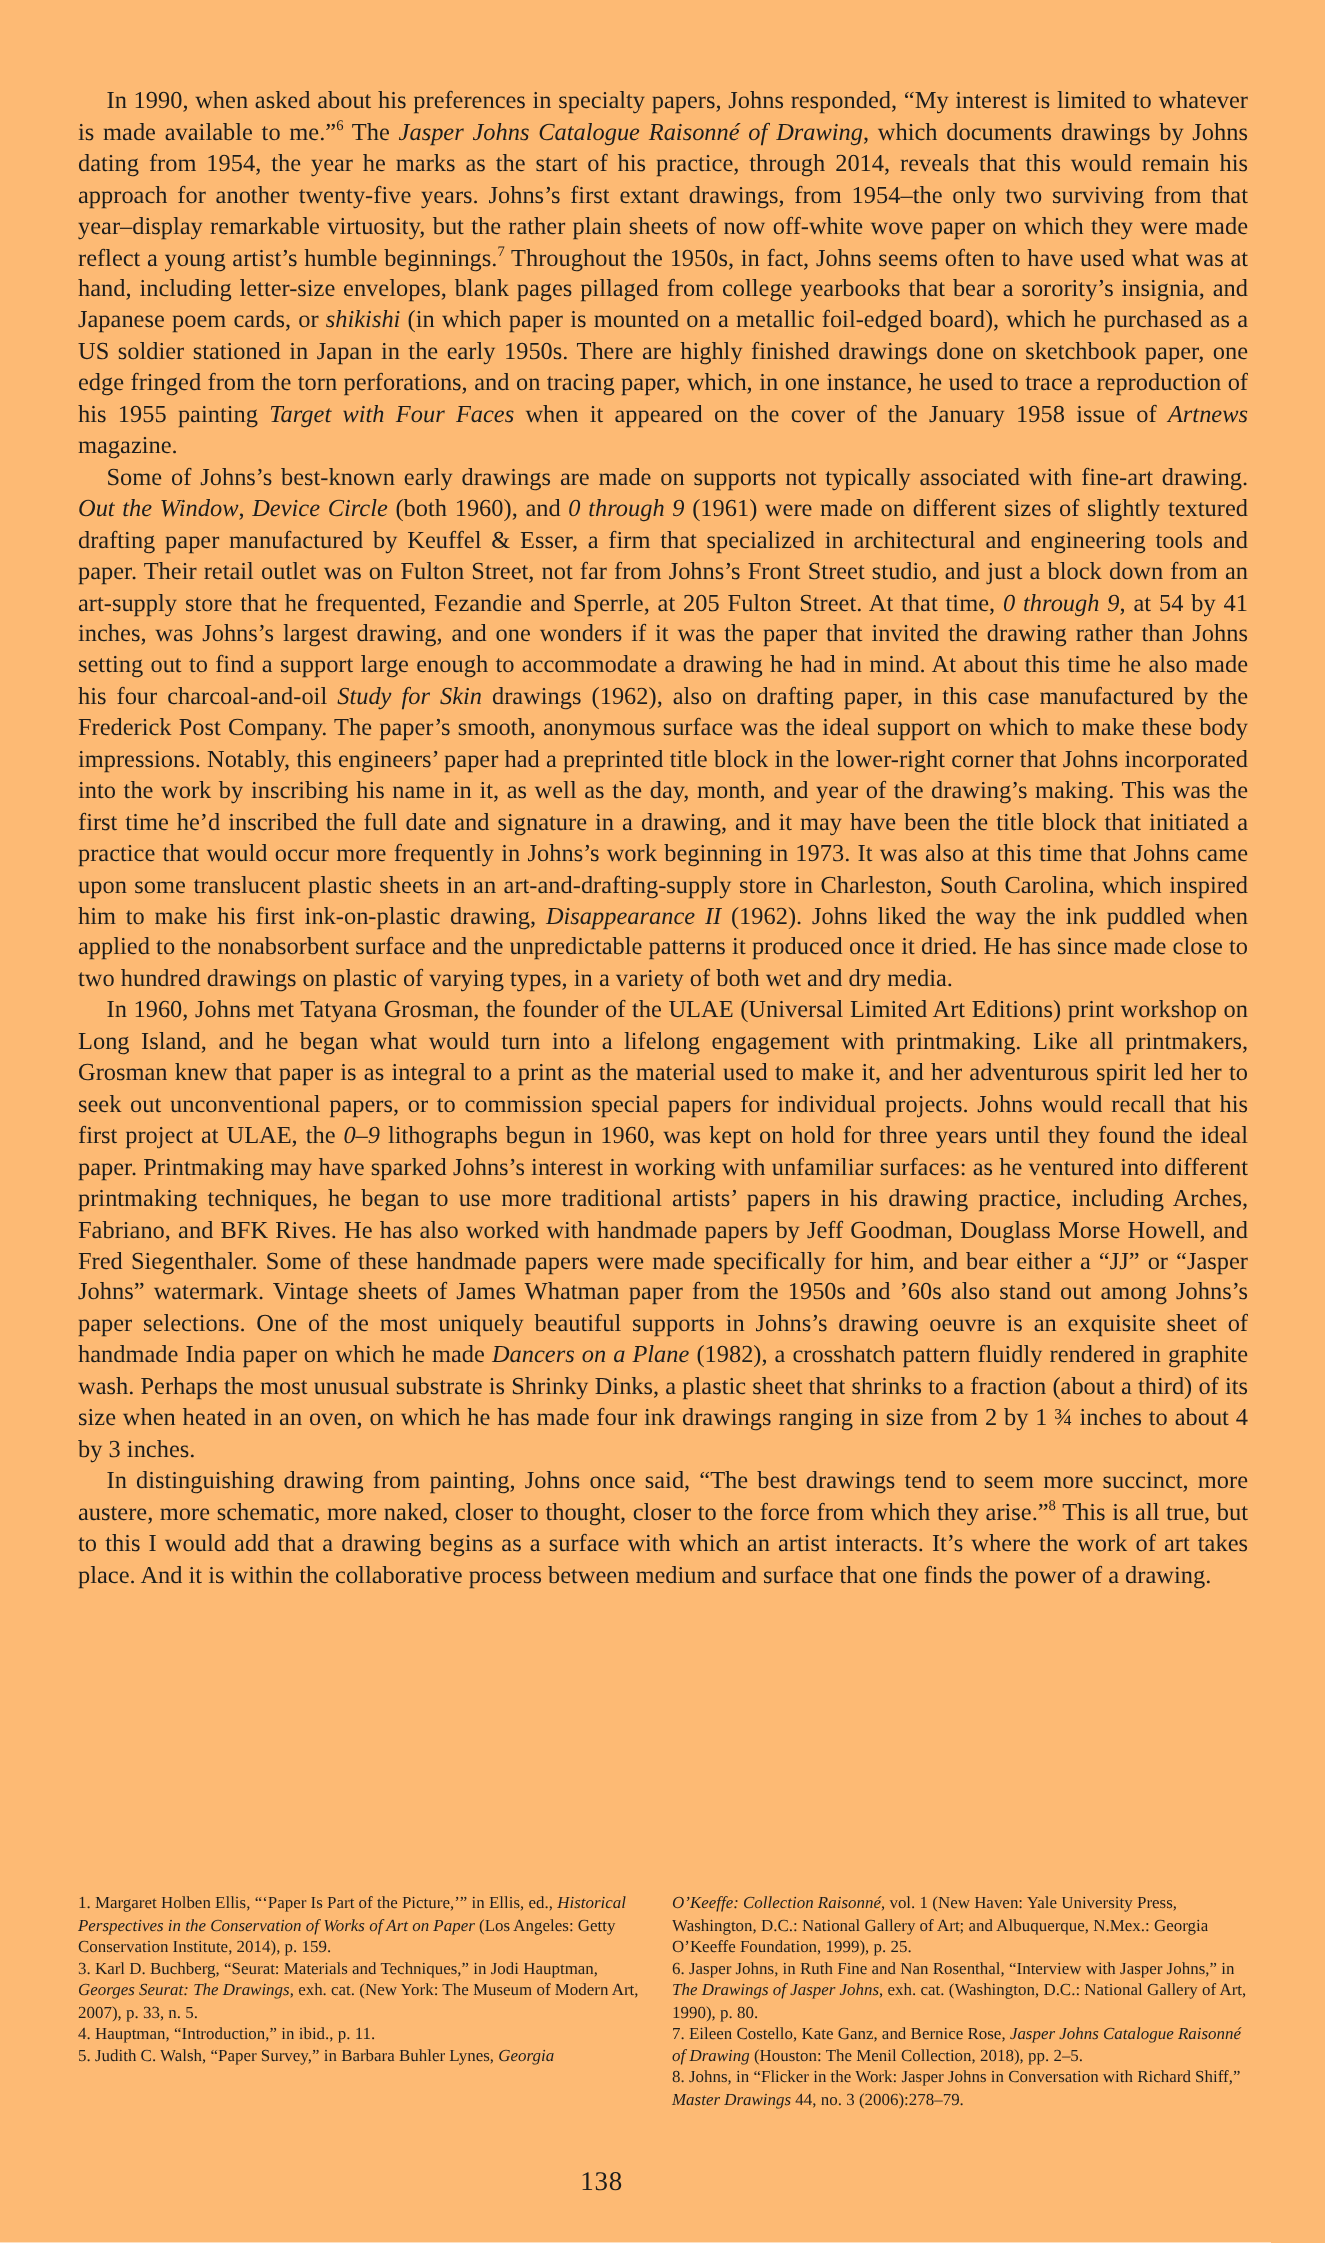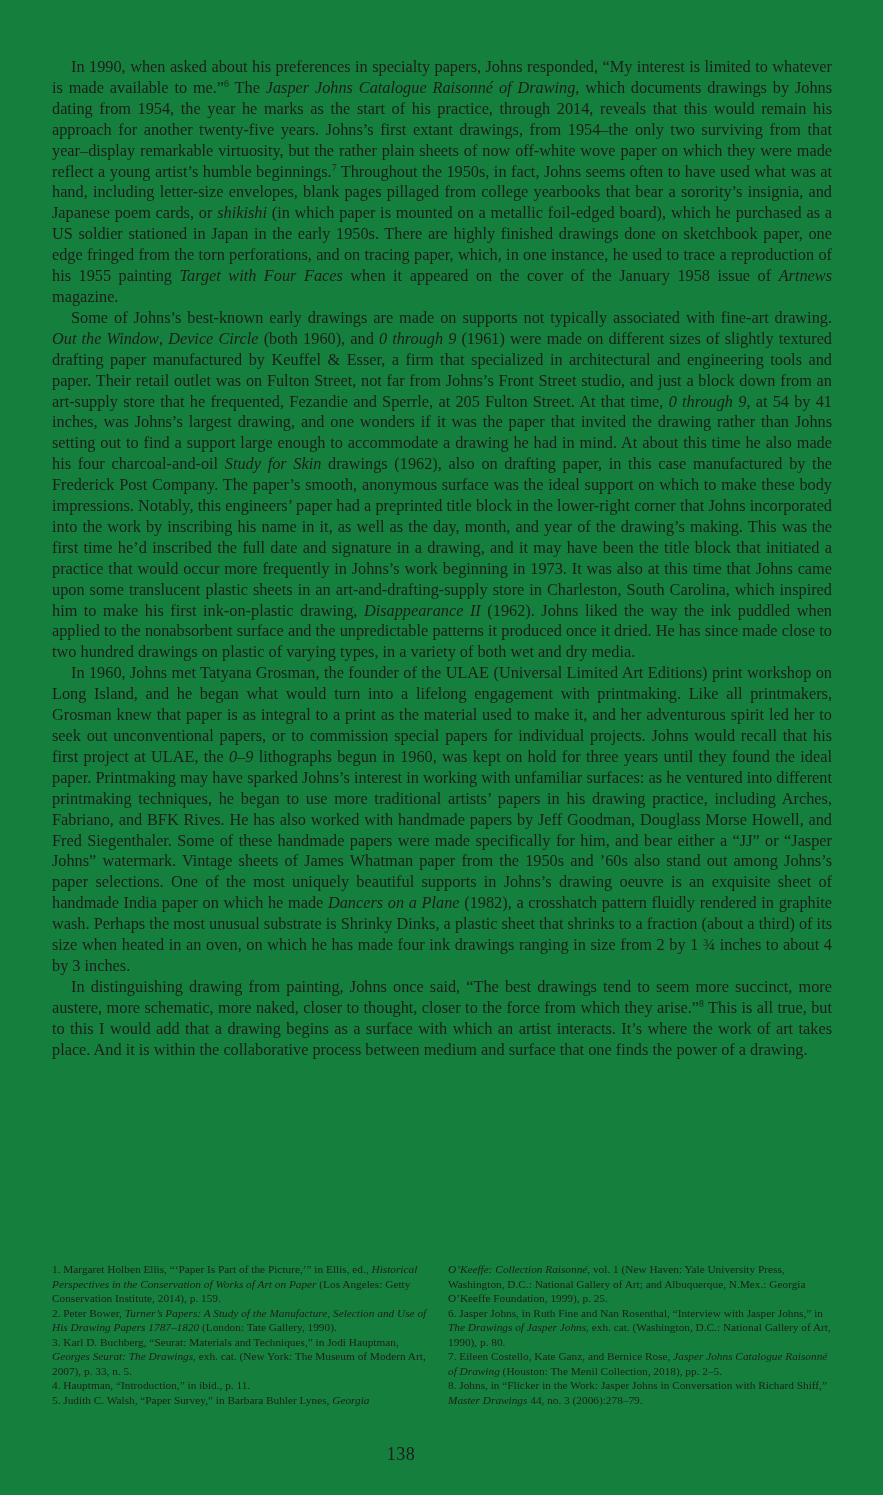--- a/index.html
+++ b/index.html
@@ -4,21 +4,21 @@
 <style>
   html, body {
     margin: 0;
     padding: 0;
     background: #ffffff;
   }
   .page {
     position: relative;
     width: 883px;
     height: 1495px;
-    background: #15803d;
+    background: #fdba74;
     color: #1d1d1b;
     font-family: "Liberation Serif", "DejaVu Serif", serif;
     overflow: hidden;
   }
   .body-text {
     position: absolute;
     left: 52px;
     top: 57px;
     width: 780px;
     font-size: 16.3px;
@@ -71,21 +71,20 @@
   <main class="body-text" id="body-text">
       <p>In 1990, when asked about his preferences in specialty papers, Johns responded, “My interest is limited to whatever is made available to me.”<sup>6</sup> The <i>Jasper Johns Catalogue Raisonné of Drawing</i>, which documents drawings by Johns dating from 1954, the year he marks as the start of his practice, through 2014, reveals that this would remain his approach for another twenty-five years. Johns’s first extant drawings, from 1954–the only two surviving from that year–display remarkable virtuosity, but the rather plain sheets of now off-white wove paper on which they were made reflect a young artist’s humble beginnings.<sup>7</sup> Throughout the 1950s, in fact, Johns seems often to have used what was at hand, including letter-size envelopes, blank pages pillaged from college yearbooks that bear a sorority’s insignia, and Japanese poem cards, or <i>shikishi</i> (in which paper is mounted on a metallic foil-edged board), which he purchased as a US soldier stationed in Japan in the early 1950s. There are highly finished drawings done on sketchbook paper, one edge fringed from the torn perforations, and on tracing paper, which, in one instance, he used to trace a reproduction of his 1955 painting <i>Target with Four Faces</i> when it appeared on the cover of the January 1958 issue of <i>Artnews</i> magazine.</p>
       <p>Some of Johns’s best-known early drawings are made on supports not typically associated with fine-art drawing. <i>Out the Window</i>, <i>Device Circle</i> (both 1960), and <i>0 through 9</i> (1961) were made on different sizes of slightly textured drafting paper manufactured by Keuffel &amp; Esser, a firm that specialized in architectural and engineering tools and paper. Their retail outlet was on Fulton Street, not far from Johns’s Front Street studio, and just a block down from an art-supply store that he frequented, Fezandie and Sperrle, at 205 Fulton Street. At that time, <i>0 through 9</i>, at 54 by 41 inches, was Johns’s largest drawing, and one wonders if it was the paper that invited the drawing rather than Johns setting out to find a support large enough to accommodate a drawing he had in mind. At about this time he also made his four charcoal-and-oil <i>Study for Skin</i> drawings (1962), also on drafting paper, in this case manufactured by the Frederick Post Company. The paper’s smooth, anonymous surface was the ideal support on which to make these body impressions. Notably, this engineers’ paper had a preprinted title block in the lower-right corner that Johns incorporated into the work by inscribing his name in it, as well as the day, month, and year of the drawing’s making. This was the first time he’d inscribed the full date and signature in a drawing, and it may have been the title block that initiated a practice that would occur more frequently in Johns’s work beginning in 1973. It was also at this time that Johns came upon some translucent plastic sheets in an art-and-drafting-supply store in Charleston, South Carolina, which inspired him to make his first ink-on-plastic drawing, <i>Disappearance II</i> (1962). Johns liked the way the ink puddled when applied to the nonabsorbent surface and the unpredictable patterns it produced once it dried. He has since made close to two hundred drawings on plastic of varying types, in a variety of both wet and dry media.</p>
       <p>In 1960, Johns met Tatyana Grosman, the founder of the ULAE (Universal Limited Art Editions) print workshop on Long Island, and he began what would turn into a lifelong engagement with printmaking. Like all printmakers, Grosman knew that paper is as integral to a print as the material used to make it, and her adventurous spirit led her to seek out unconventional papers, or to commission special papers for individual projects. Johns would recall that his first project at ULAE, the <i>0–9</i> lithographs begun in 1960, was kept on hold for three years until they found the ideal paper. Printmaking may have sparked Johns’s interest in working with unfamiliar surfaces: as he ventured into different printmaking techniques, he began to use more traditional artists’ papers in his drawing practice, including Arches, Fabriano, and BFK Rives. He has also worked with handmade papers by Jeff Goodman, Douglass Morse Howell, and Fred Siegenthaler. Some of these handmade papers were made specifically for him, and bear either a “JJ” or “Jasper Johns” watermark. Vintage sheets of James Whatman paper from the 1950s and ’60s also stand out among Johns’s paper selections. One of the most uniquely beautiful supports in Johns’s drawing oeuvre is an exquisite sheet of handmade India paper on which he made <i>Dancers on a Plane</i> (1982), a crosshatch pattern fluidly rendered in graphite wash. Perhaps the most unusual substrate is Shrinky Dinks, a plastic sheet that shrinks to a fraction (about a third) of its size when heated in an oven, on which he has made four ink drawings ranging in size from 2 by 1 ¾ inches to about 4 by 3 inches.</p>
       <p>In distinguishing drawing from painting, Johns once said, “The best drawings tend to seem more succinct, more austere, more schematic, more naked, closer to thought, closer to the force from which they arise.”<sup>8</sup> This is all true, but to this I would add that a drawing begins as a surface with which an artist interacts. It’s where the work of art takes place. And it is within the collaborative process between medium and surface that one finds the power of a drawing.</p>
     </main>
 
   <div class="footnotes">
     <div class="fn-col" id="fn-left">
         <p>1. Margaret Holben Ellis, “‘Paper Is Part of the Picture,’” in Ellis, ed., <i>Historical Perspectives in the Conservation of Works of Art on Paper</i> (Los Angeles: Getty Conservation Institute, 2014), p. 159.</p>
-        <p>2. Peter Bower, <i>Turner’s Papers: A Study of the Manufacture, Selection and Use of His Drawing Papers 1787–1820</i> (London: Tate Gallery, 1990).</p>
         <p>3. Karl D. Buchberg, “Seurat: Materials and Techniques,” in Jodi Hauptman, <i>Georges Seurat: The Drawings</i>, exh. cat. (New York: The Museum of Modern Art, 2007), p. 33, n. 5.</p>
         <p>4. Hauptman, “Introduction,” in ibid., p. 11.</p>
         <p>5. Judith C. Walsh, “Paper Survey,” in Barbara Buhler Lynes, <i>Georgia</i></p>
       </div>
     <div class="fn-col" id="fn-right">
         <p><i>O’Keeffe: Collection Raisonné</i>, vol. 1 (New Haven: Yale University Press, Washington, D.C.: National Gallery of Art; and Albuquerque, N.Mex.: Georgia O’Keeffe Foundation, 1999), p. 25.</p>
         <p>6. Jasper Johns, in Ruth Fine and Nan Rosenthal, “Interview with Jasper Johns,” in <i>The Drawings of Jasper Johns</i>, exh. cat. (Washington, D.C.: National Gallery of Art, 1990), p. 80.</p>
         <p>7. Eileen Costello, Kate Ganz, and Bernice Rose, <i>Jasper Johns Catalogue Raisonné of Drawing</i> (Houston: The Menil Collection, 2018), pp. 2–5.</p>
         <p>8. Johns, in “Flicker in the Work: Jasper Johns in Conversation with Richard Shiff,” <i>Master Drawings</i> 44, no. 3 (2006):278–79.</p>
       </div>

